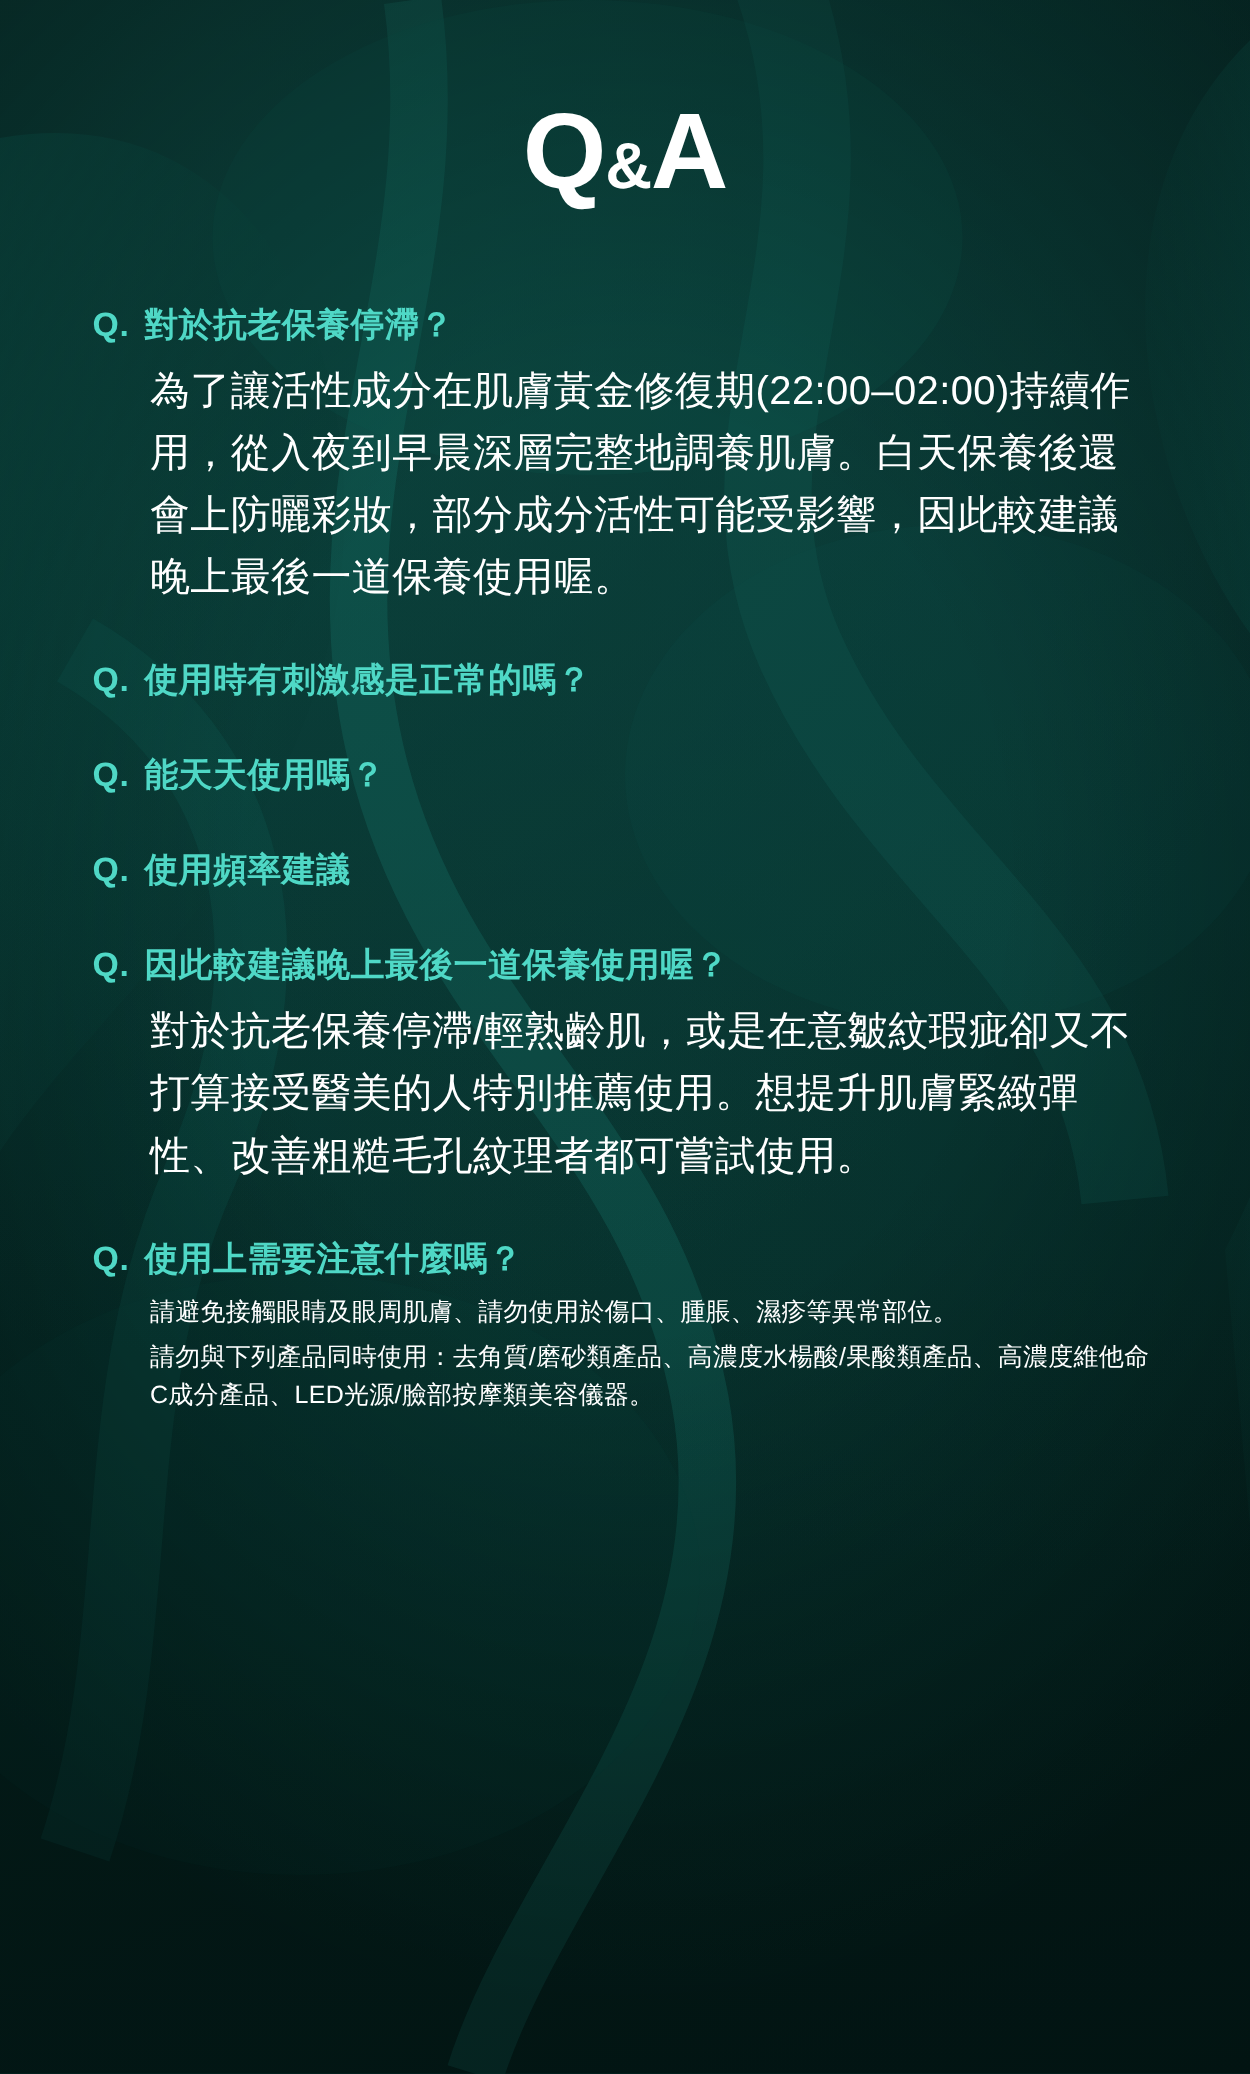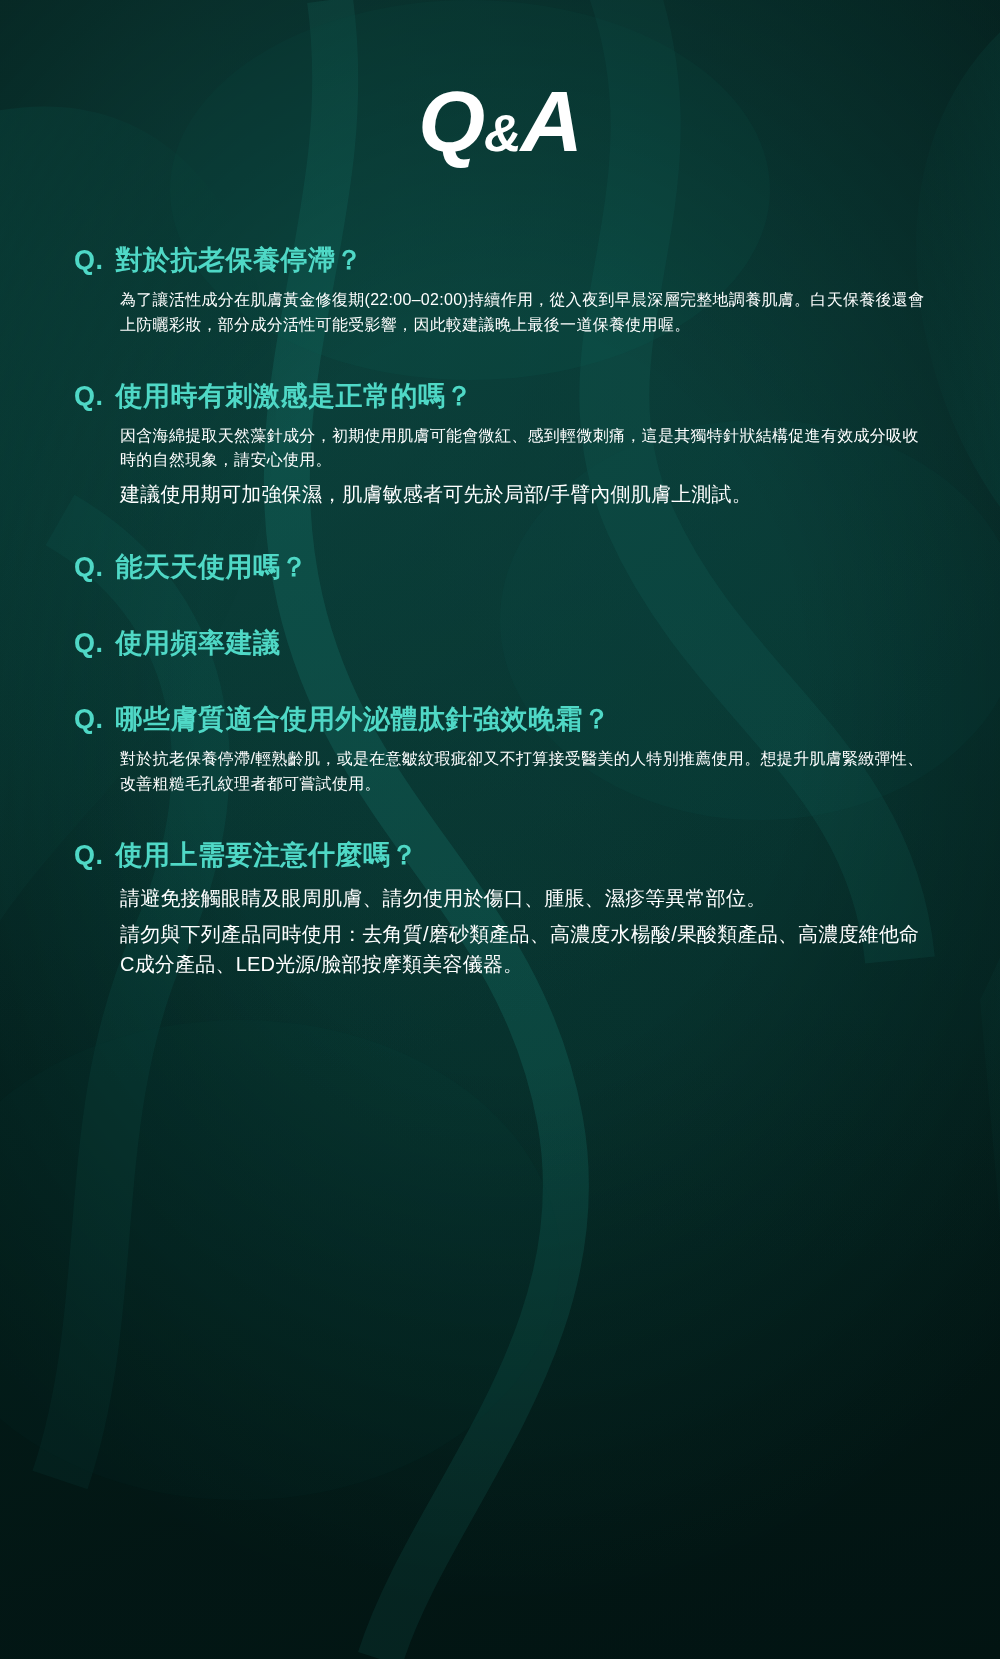--- a/index.html
+++ b/index.html
@@ -45,21 +45,20 @@
 
   .content {
     position: relative;
     z-index: 3;
   }
 
   
   .header {
     text-align: center;
     padding-top: 78px;
-    font-style: italic;
   }
   .qa-title {
     font-size: 86px;
     line-height: 1;
     font-weight: 700;
     letter-spacing: -1px;
     color: #ffffff;
     font-family: "Liberation Sans", "DejaVu Sans", sans-serif;
   }
   .qa-title .amp {
@@ -105,21 +104,21 @@
     color: #4fd8c6;
     margin-right: 12px;
     flex: none;
   }
   .q-text { flex: 1; }
 
   .qa-answer {
     padding-left: 46px;
   }
   .ans-line {
-    font-size: 16px;
+    font-size: 32px;
     line-height: 1.55;
     color: #ffffff;
     letter-spacing: 0.3px;
   }
   .ans-line.small {
     font-size: 20px;
     line-height: 1.5;
     letter-spacing: 0.2px;
   }
   .ans-line + .ans-line { margin-top: 6px; }
@@ -169,44 +168,40 @@
         <div class="qa-answer">
           <div class="ans-line">為了讓活性成分在肌膚黃金修復期(22:00–02:00)持續作用，從入夜到早晨深層完整地調養肌膚。白天保養後還會上防曬彩妝，部分成分活性可能受影響，因此較建議晚上最後一道保養使用喔。</div>
         </div>
       </div>
 
       <div class="qa-item">
         <div class="qa-question">
           <span class="q-mark">Q.</span>
           <span class="q-text">使用時有刺激感是正常的嗎？</span>
         </div>
-        <div class="qa-answer">
-          <div class="ans-line">因含海綿提取天然藻針成分，初期使用肌膚可能會微紅、感到輕微刺痛，這是其獨特針狀結構促進有效成分吸收時的自然現象，請安心使用。</div>
-          <div class="ans-line small">建議使用期可加強保濕，肌膚敏感者可先於局部/手臂內側肌膚上測試。</div>
-        </div>
       </div>
 
       <div class="qa-item">
         <div class="qa-question">
           <span class="q-mark">Q.</span>
           <span class="q-text">能天天使用嗎？</span>
         </div>
       </div>
 
       <div class="qa-item">
         <div class="qa-question">
           <span class="q-mark">Q.</span>
           <span class="q-text">使用頻率建議</span>
         </div>
       </div>
 
       <div class="qa-item">
         <div class="qa-question">
           <span class="q-mark">Q.</span>
-          <span class="q-text">哪些膚質適合使用外泌體肽針強效晚霜？</span>
+          <span class="q-text">因此較建議晚上最後一道保養使用喔？</span>
         </div>
         <div class="qa-answer">
           <div class="ans-line">對於抗老保養停滯/輕熟齡肌，或是在意皺紋瑕疵卻又不打算接受醫美的人特別推薦使用。想提升肌膚緊緻彈性、改善粗糙毛孔紋理者都可嘗試使用。</div>
         </div>
       </div>
 
       <div class="qa-item">
         <div class="qa-question">
           <span class="q-mark">Q.</span>
           <span class="q-text">使用上需要注意什麼嗎？</span>

